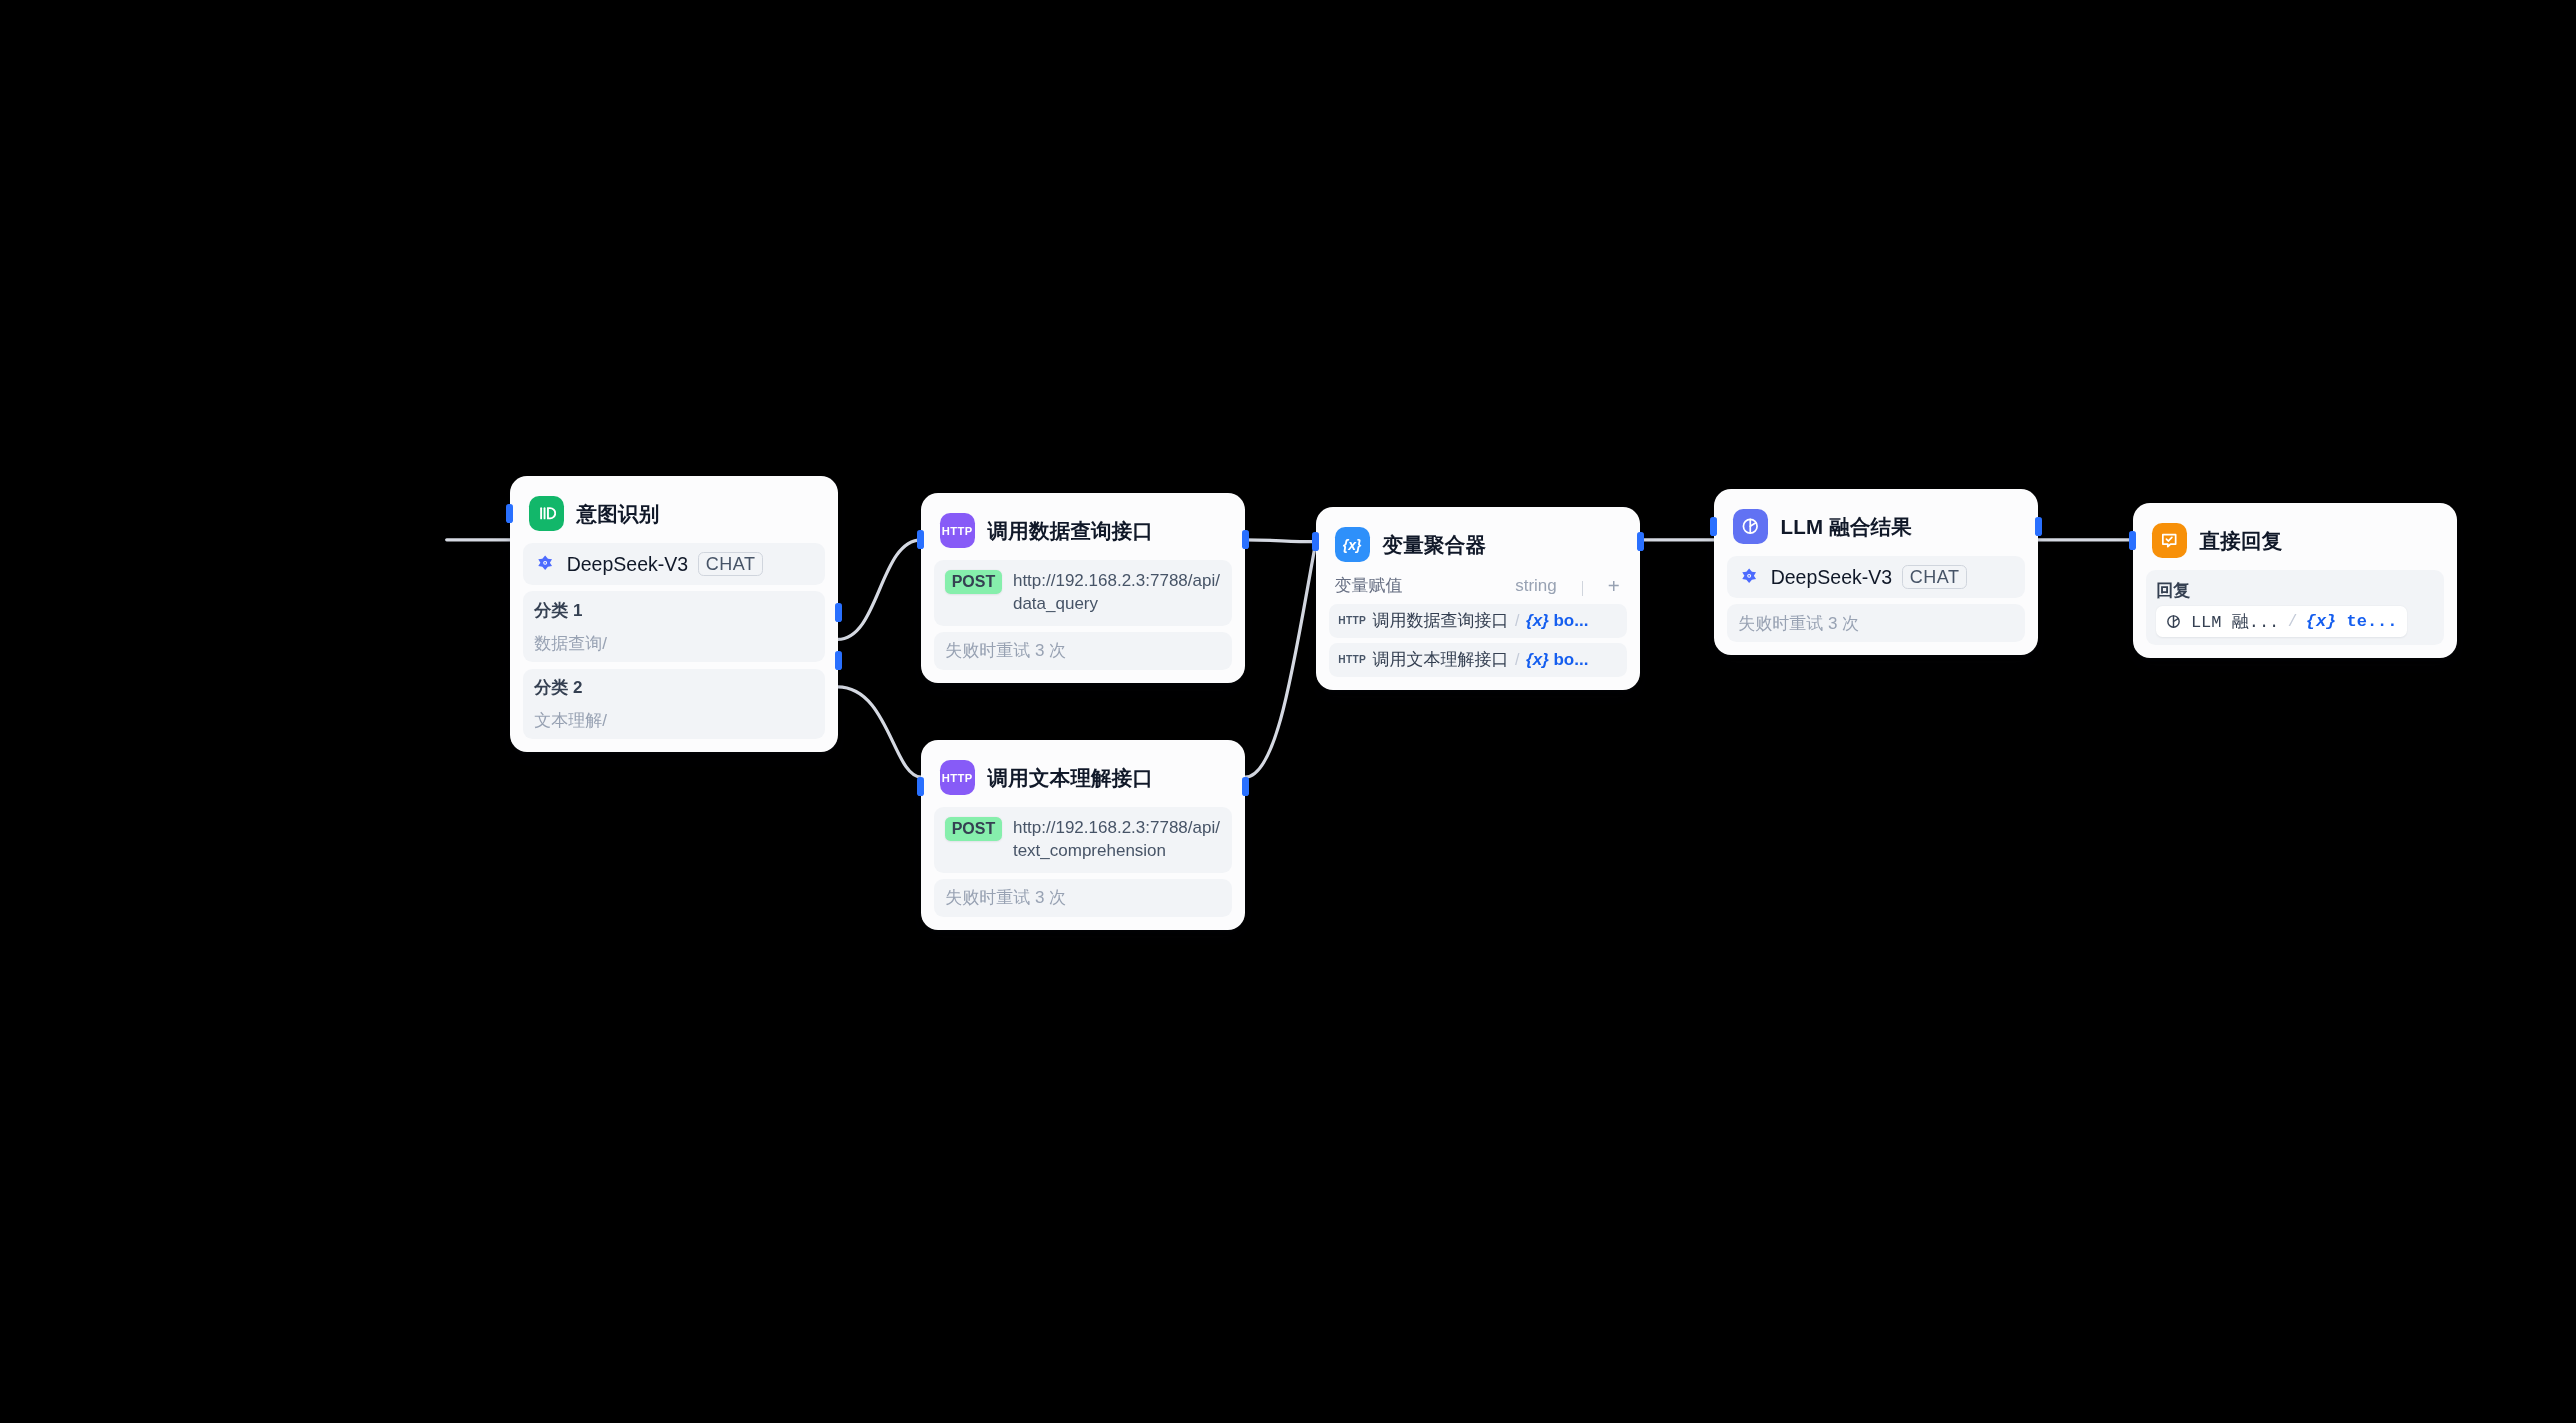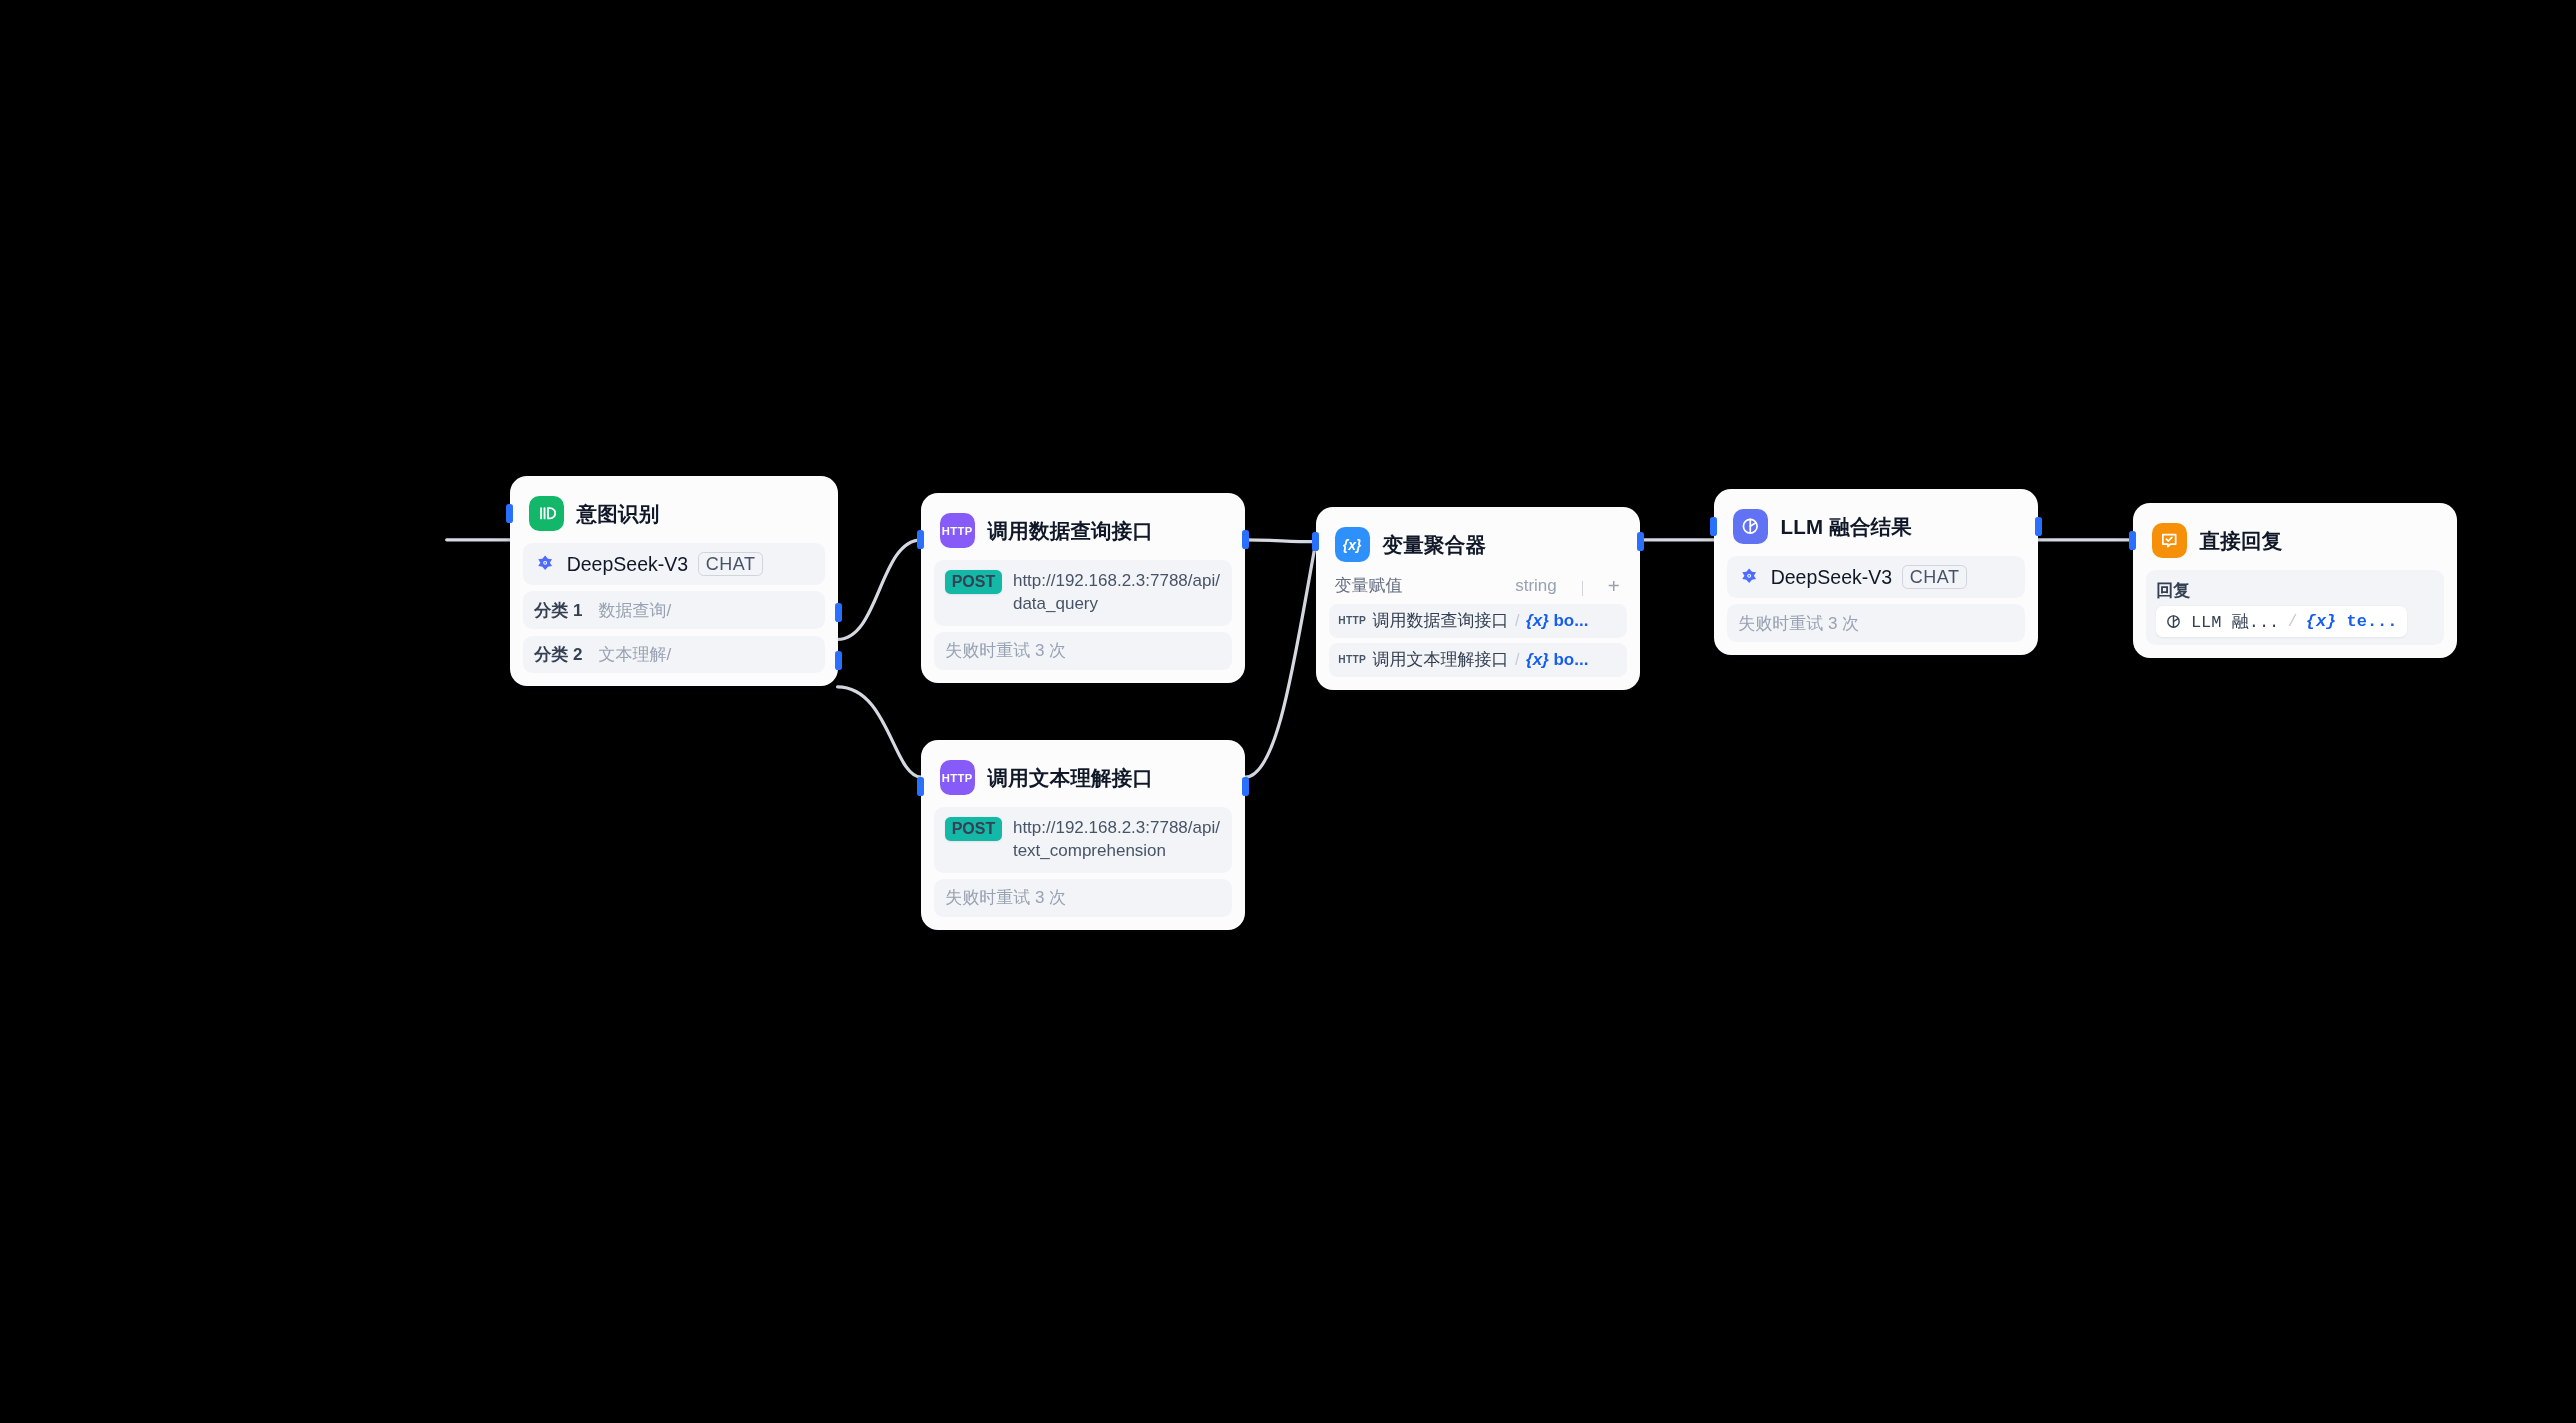--- a/index.html
+++ b/index.html
@@ -50,28 +50,28 @@
   .row-model { background: #f2f4f7; }
   .model-name { font-size: 19.5px; color: #101828; white-space: nowrap; }
   .chat-badge {
     font-size: 18px; color: #475467;
     border: 0.9px solid #d0d5dd; border-radius: 5.6px;
     padding: 1.9px 6.5px 2.8px; line-height: 1;
     letter-spacing: 0.5px;
   }
   .retry { color: #98a2b3; font-size: 17px; line-height: 1.25; }
 
-  .cls-row { flex-direction: row; align-items: flex-start; gap: 16px; padding: 7.4px 11.2px; }
+  .cls-row { flex-direction: column; align-items: flex-start; gap: 10px; padding: 7.4px 11.2px; }
   .cls-name { font-size: 17px; font-weight: 700; color: #354052; }
   .cls-val  { font-size: 17px; color: #98a2b3; }
 
   .http-row { align-items: flex-start; gap: 11.2px; padding: 10.2px 11.2px; }
   .post-badge {
     font-size: 16px; font-weight: 700; color: #354052;
-    background: #14b8a6; border-radius: 5.6px;
+    background: #86efac; border-radius: 5.6px;
     padding: 2.8px 6.5px; line-height: 1.1;
     box-shadow: 0 0.9px 1.9px rgba(16,24,40,.08);
     flex: 0 0 auto;
   }
   .url { font-size: 17px; color: #475467; line-height: 1.32; word-break: break-all; }
 
   
   .agg-head-line {
     display: flex; align-items: center; justify-content: space-between;
     padding: 0 7.4px 1.9px 5.6px;

